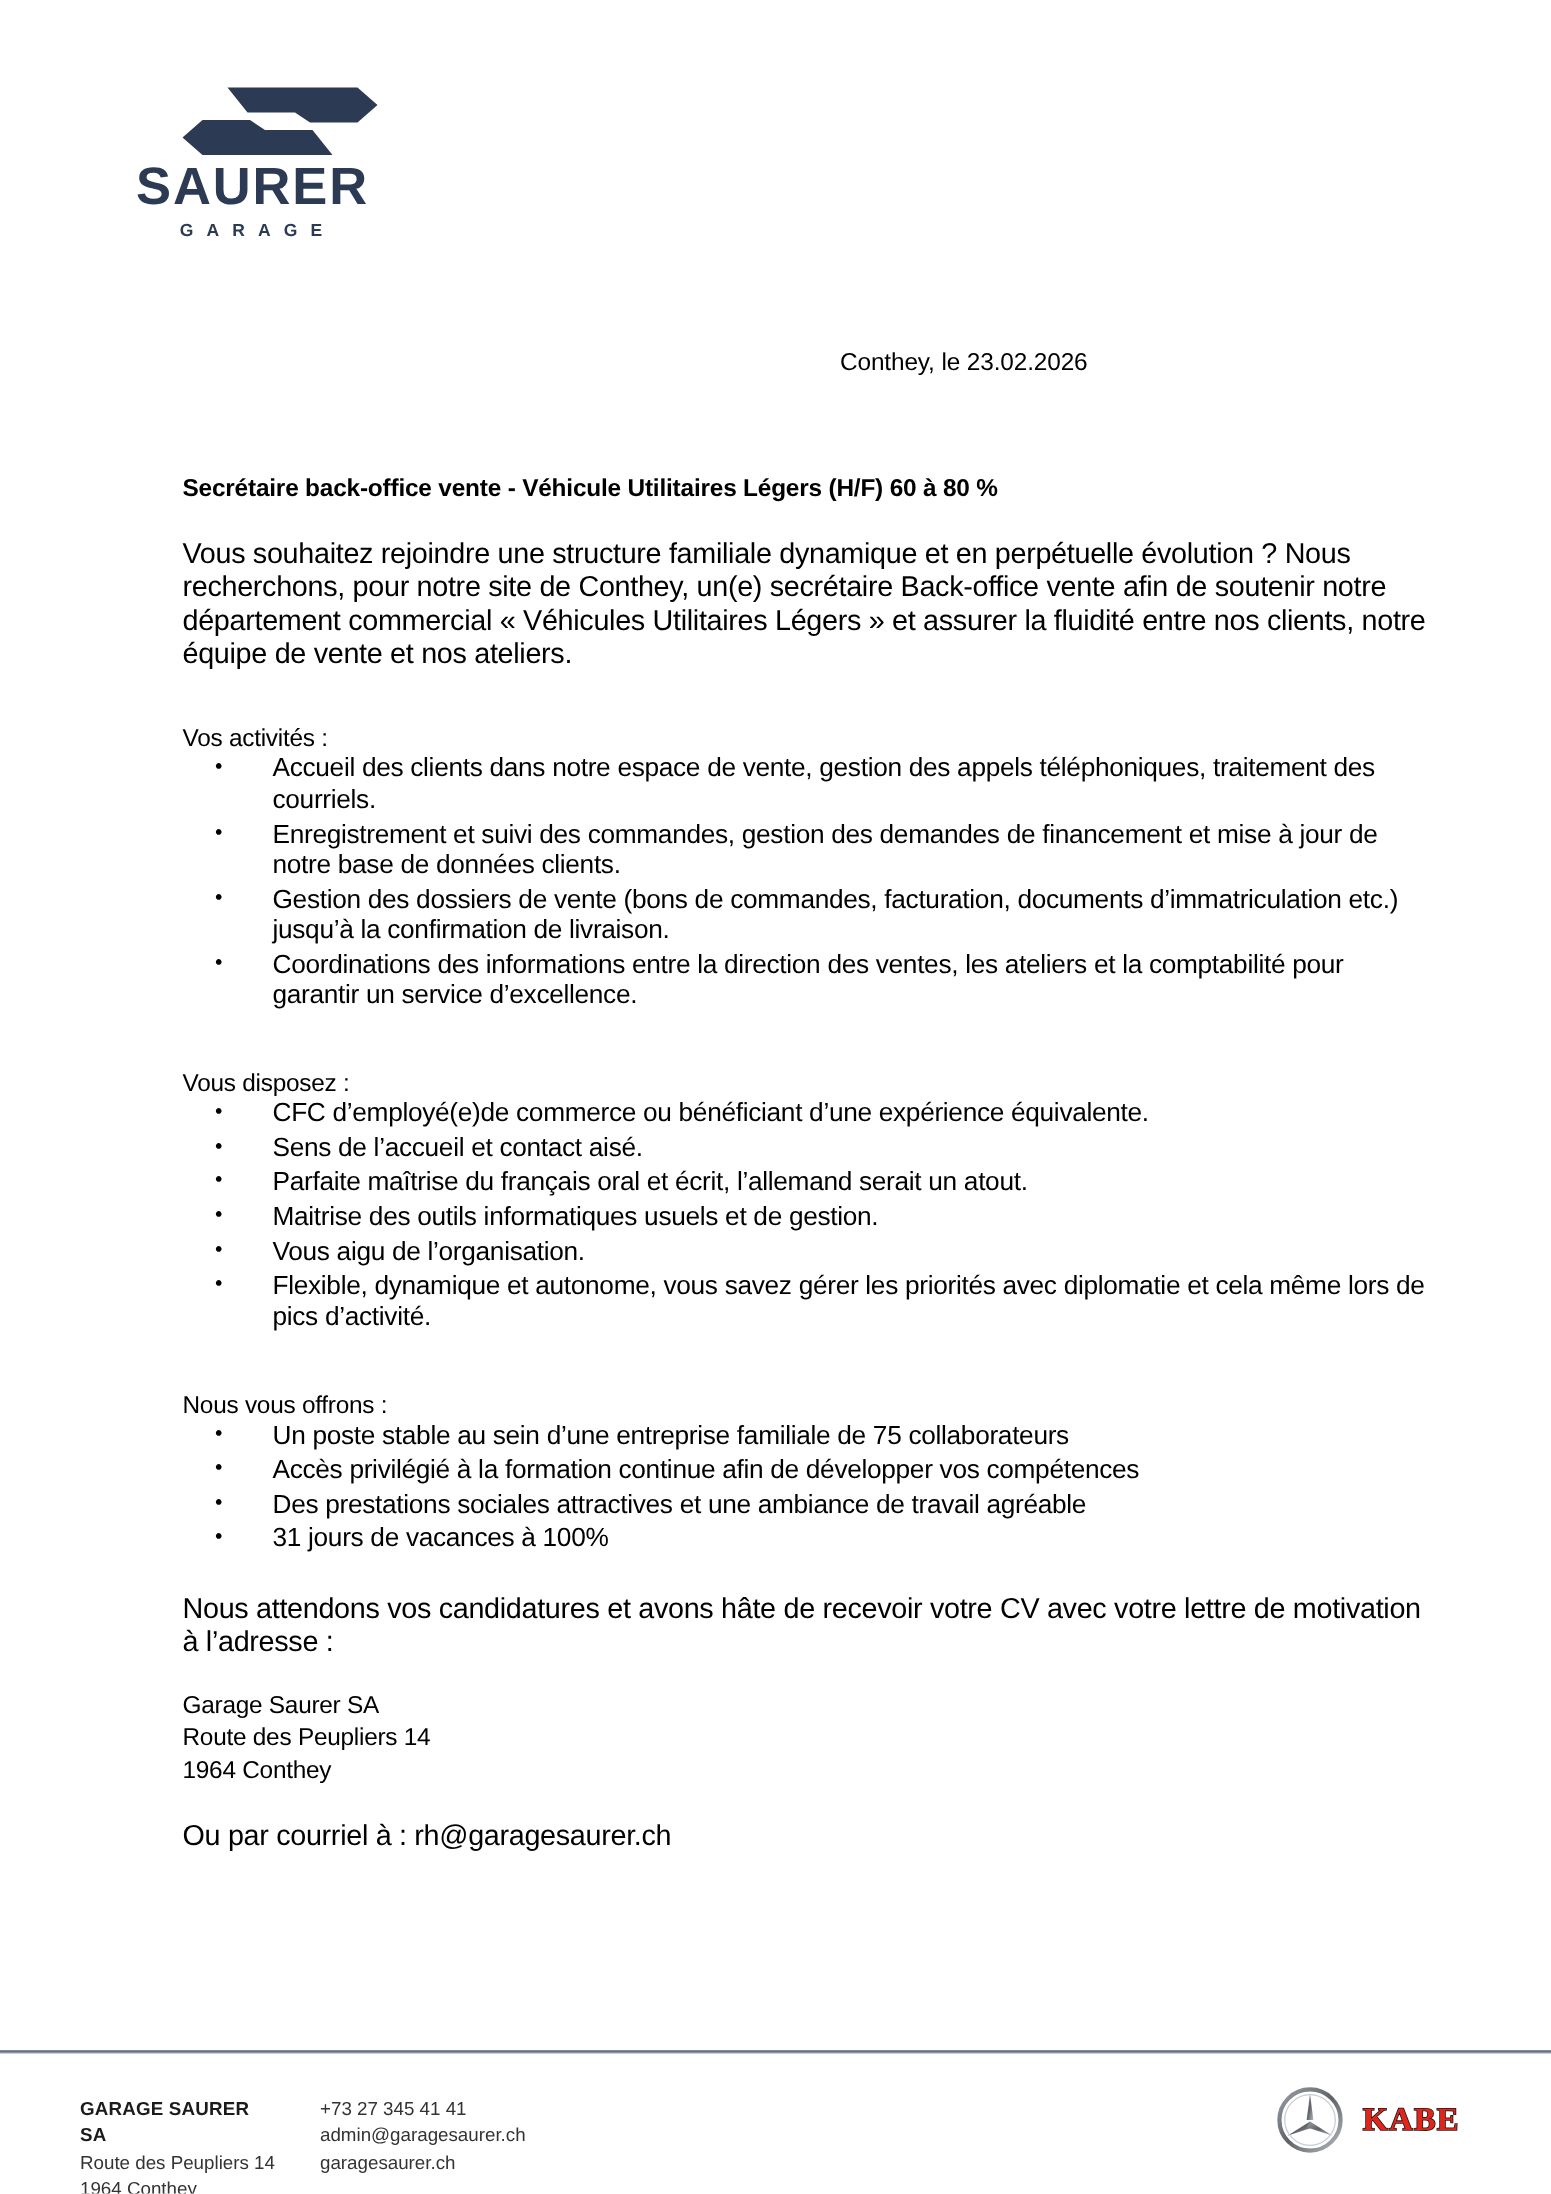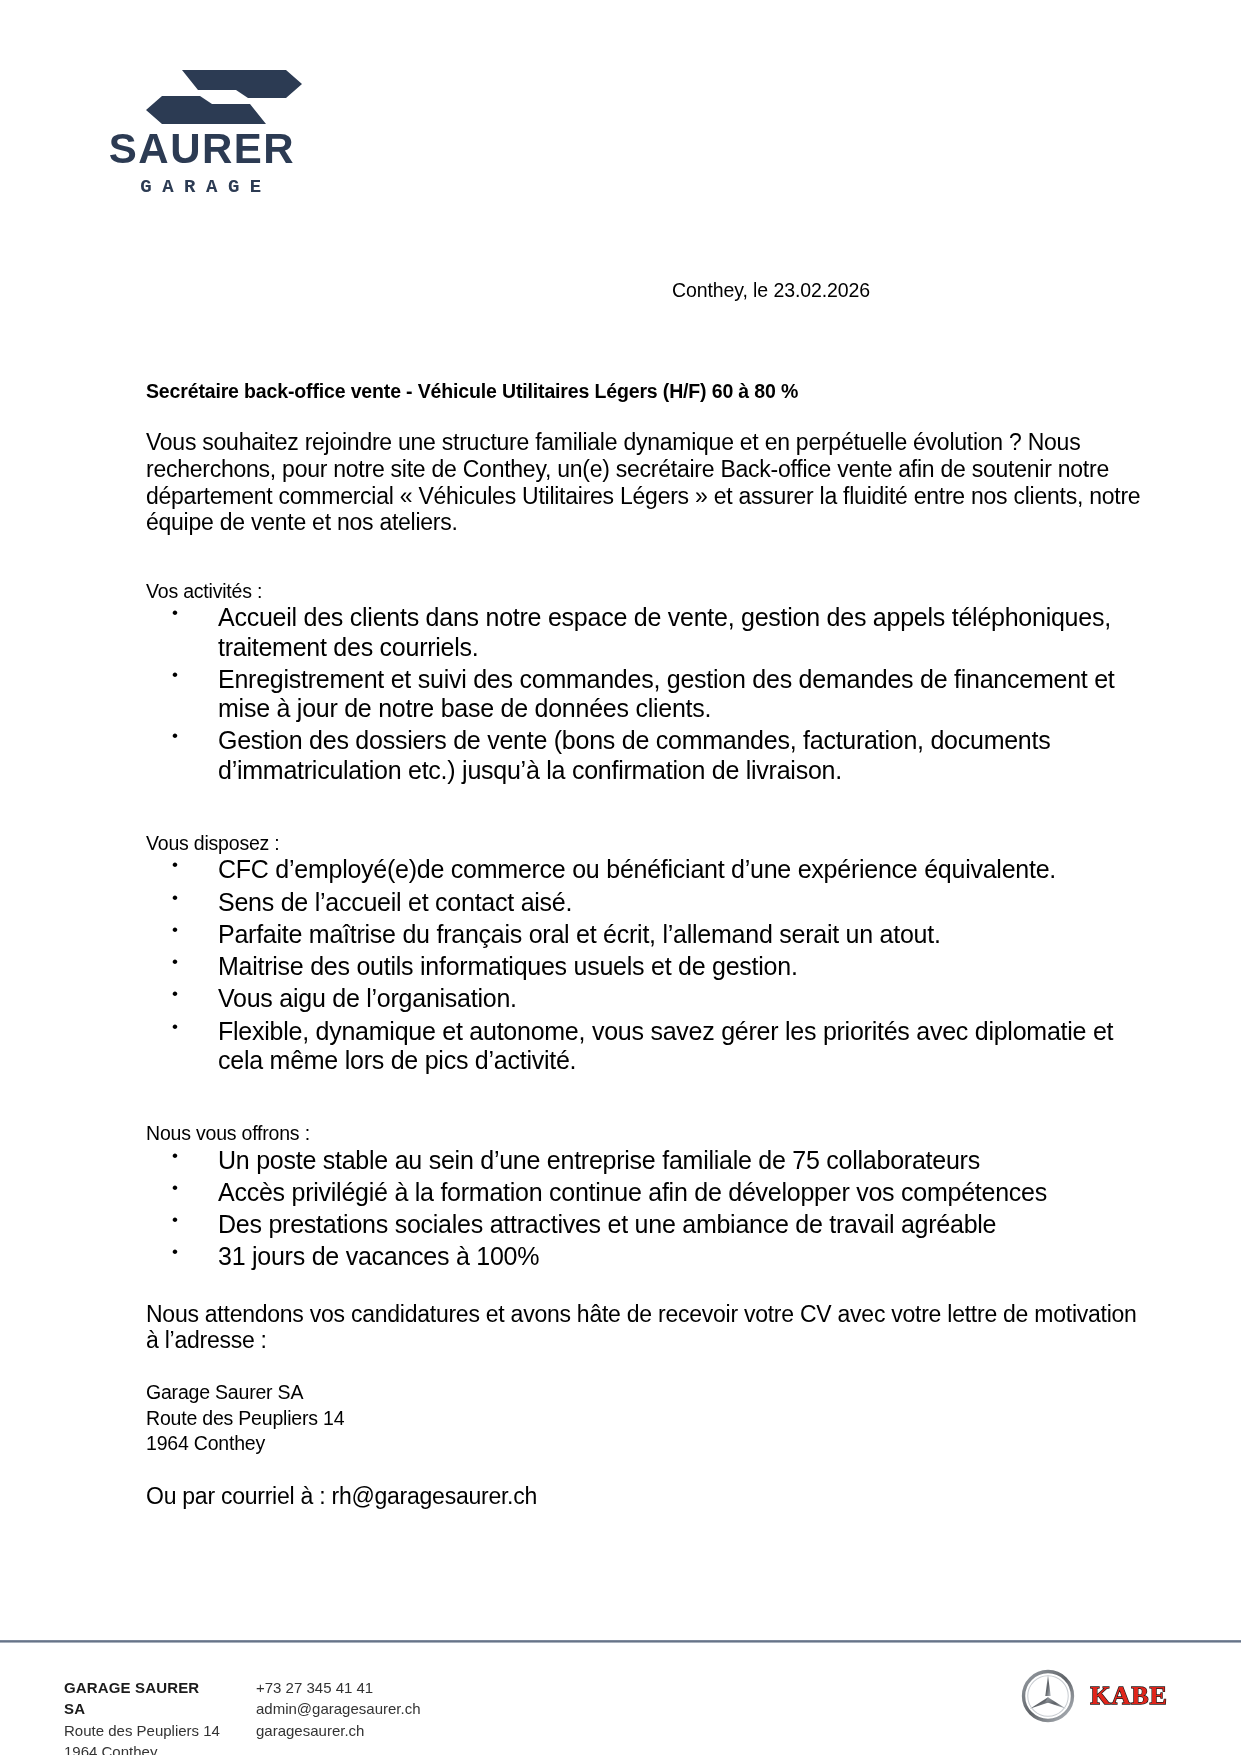--- a/index.html
+++ b/index.html
@@ -37,29 +37,29 @@
   }
   .logo-wordmark {
     display: block;
     margin-top: 4px;
     width: 236px;
     height: 40px;
   }
   .logo-sub {
     display: block;
     margin-top: 6px;
-    font-size: 19px;
+    font-size: 14px;
     letter-spacing: 10.5px;
     font-weight: 700;
     color: #2c3b53;
     text-align: center;
     width: 236px;
     padding-left: 8px;
     box-sizing: border-box;
-    font-family: Liberation Mono, monospace;
+    font-family: Liberation Sans, sans-serif;
   }
 
   
   .date-line {
     position: absolute;
     left: 672px;
     top: 279px;
     font-size: 19.5px;
     letter-spacing: -0.1px;
     white-space: nowrap;
@@ -101,21 +101,21 @@
   }
 
   ul.bullets {
     list-style: none;
     margin: 0;
     padding: 0;
   }
   ul.bullets > li {
     position: relative;
     padding-left: 72px;
-    font-size: 25px;
+    font-size: 21px;
     line-height: 1.17;
     letter-spacing: -0.25px;
     margin-bottom: 3px;
   }
   ul.bullets > li::before {
     content: "\2022";
     position: absolute;
     left: 26px;
     top: -1px;
     font-size: 17px;
@@ -203,20 +203,21 @@
 
     <p class="para">Vous souhaitez rejoindre une structure familiale dynamique et en perpétuelle évolution ? Nous recherchons, pour notre site de Conthey, un(e) secrétaire Back-office vente afin de soutenir notre département commercial « Véhicules Utilitaires Légers » et assurer la fluidité entre nos clients, notre équipe de vente et nos ateliers.</p>
 
     <div class="gap-xl"></div>
 
     <p class="section-lead">Vos activités :</p>
     <ul class="bullets">
       <li>Accueil des clients dans notre espace de vente, gestion des appels téléphoniques, traitement des courriels.</li>
       <li>Enregistrement et suivi des commandes, gestion des demandes de financement et mise à jour de notre base de données clients.</li>
       <li>Gestion des dossiers de vente (bons de commandes, facturation, documents d’immatriculation etc.) jusqu’à la confirmation de livraison.</li>
+      <li>Coordinations des informations entre la direction des ventes, les ateliers et la comptabilité pour garantir un service d’excellence.</li>
     </ul>
 
     <div class="gap-xl"></div>
 
     <p class="section-lead">Vous disposez :</p>
     <ul class="bullets">
       <li>CFC d’employé(e)de commerce ou bénéficiant d’une expérience équivalente.</li>
       <li>Sens de l’accueil et contact aisé.</li>
       <li>Parfaite maîtrise du français oral et écrit, l’allemand serait un atout.</li>
       <li>Maitrise des outils informatiques usuels et de gestion.</li>

